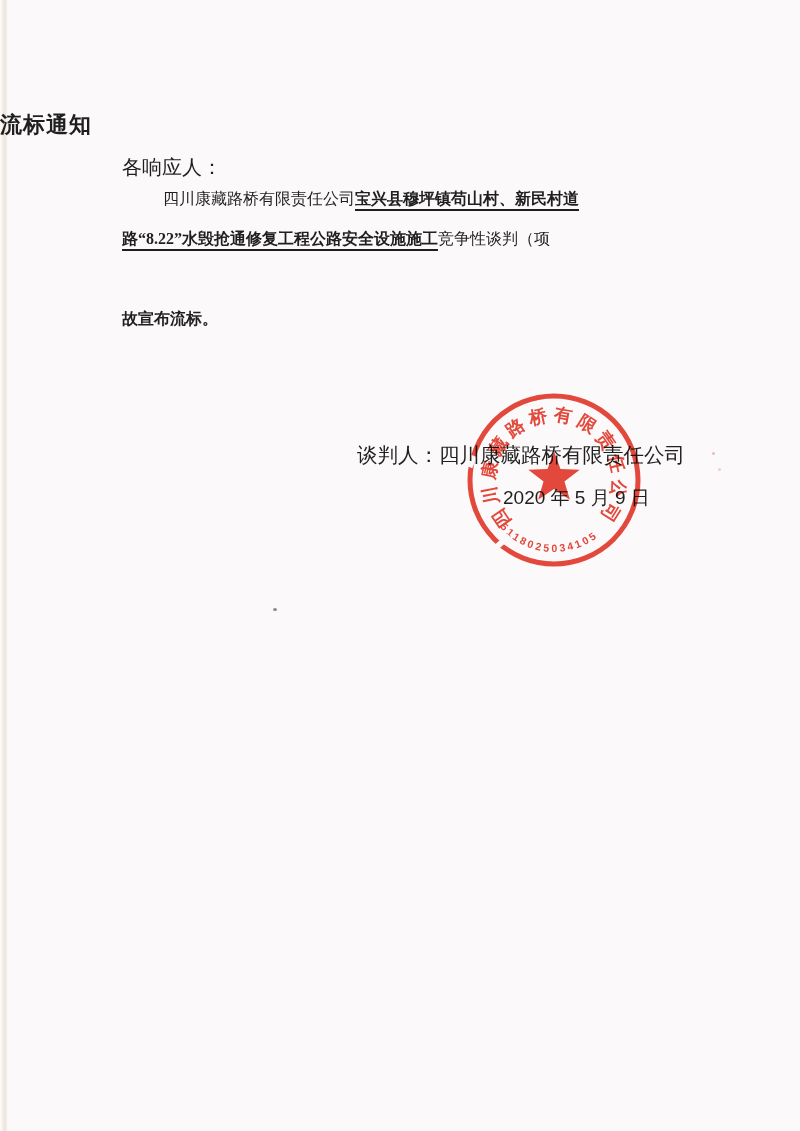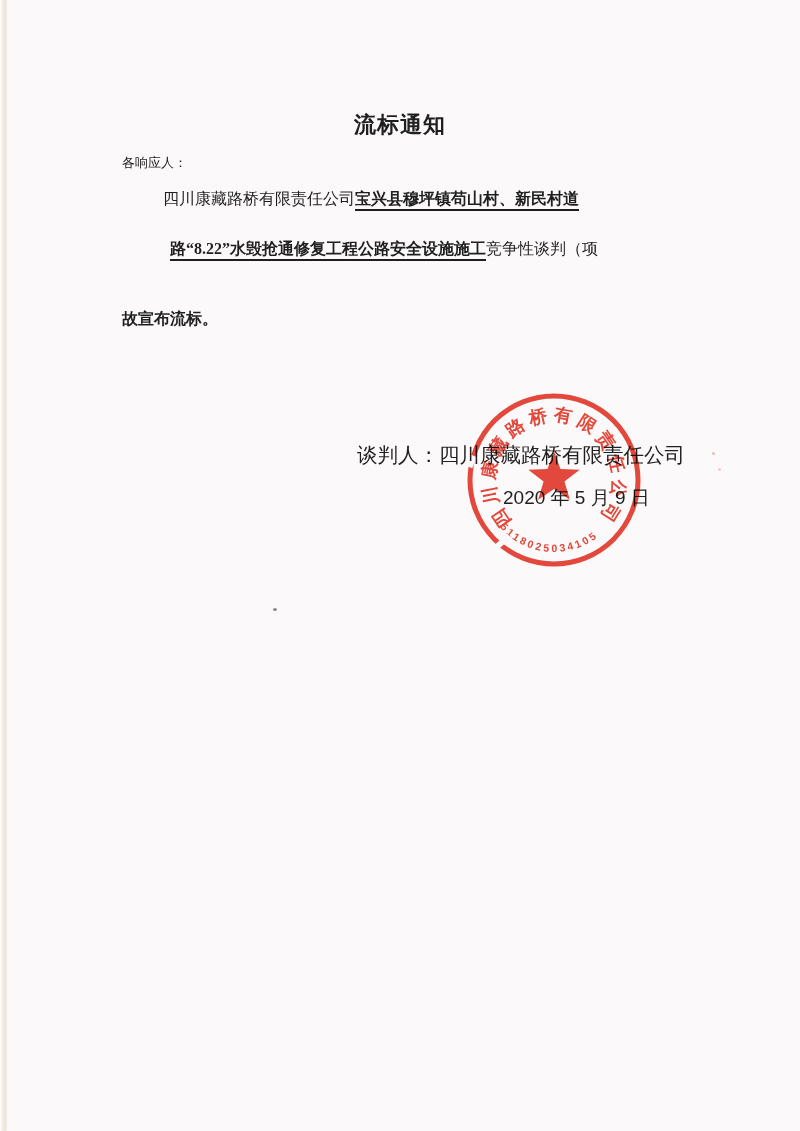--- a/index.html
+++ b/index.html
@@ -20,41 +20,41 @@
   .scan-edge-left {
     position: absolute;
     left: 0; top: 0; bottom: 0;
     width: 8px;
     background: linear-gradient(to right, #ffffff 0px, #f2ece4 3px, #ece4d9 5px, #fcf9fa 8px);
   }
   .doc-title {
     position: absolute;
     left: 0; top: 110px;
     width: 800px;
-    text-align: center;
+    text-align: left;
     font-size: 22px;
     font-weight: 700;
     letter-spacing: 1px;
     margin: 0;
   }
   .salutation {
     position: absolute;
     left: 122px; top: 154px;
-    font-size: 13px;
+    font-size: 20px;
     text-align: center;
   }
   .body-line {
     position: absolute;
     left: 122px;
     width: 580px;
     font-size: 16px;
     white-space: nowrap;
   }
   .body-line.l1 { top: 189px; padding-left: 41px; }
-  .body-line.l2 { top: 239px; margin-left: 48px; }
+  .body-line.l2 { top: 229px; }
   .body-line.l3 { top: 269px; }
   .body-line.l4 { top: 309px; font-weight: bold; }
   .run-em {
     font-weight: 700;
     border-bottom: 2px solid #1f1f1f;
     padding-bottom: 2px;
   }
   .signature-line {
     position: absolute;
     left: 357px; top: 441px;

